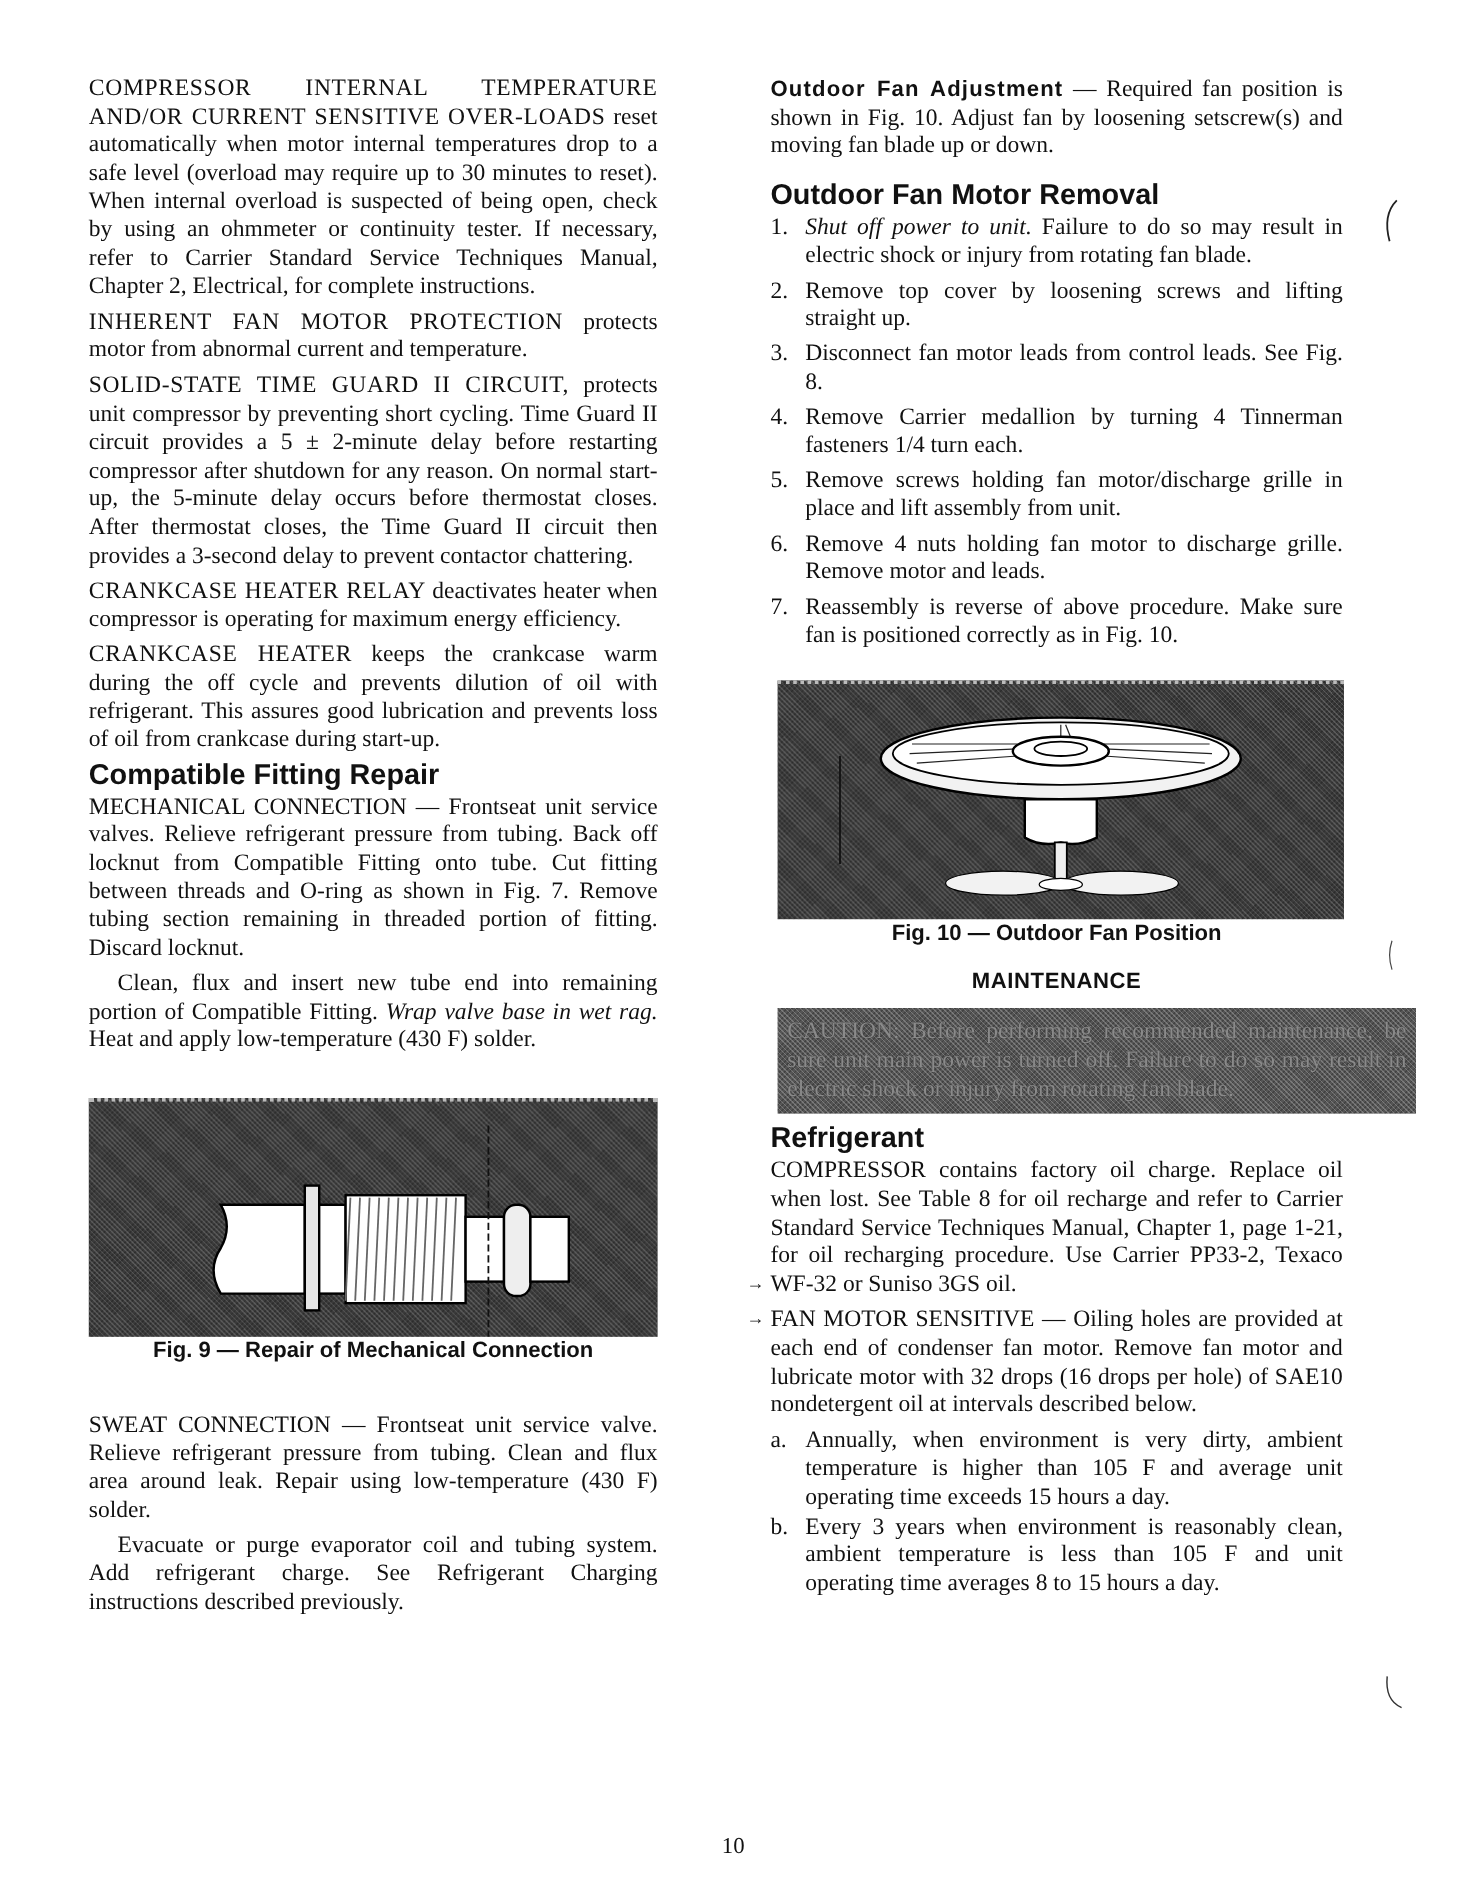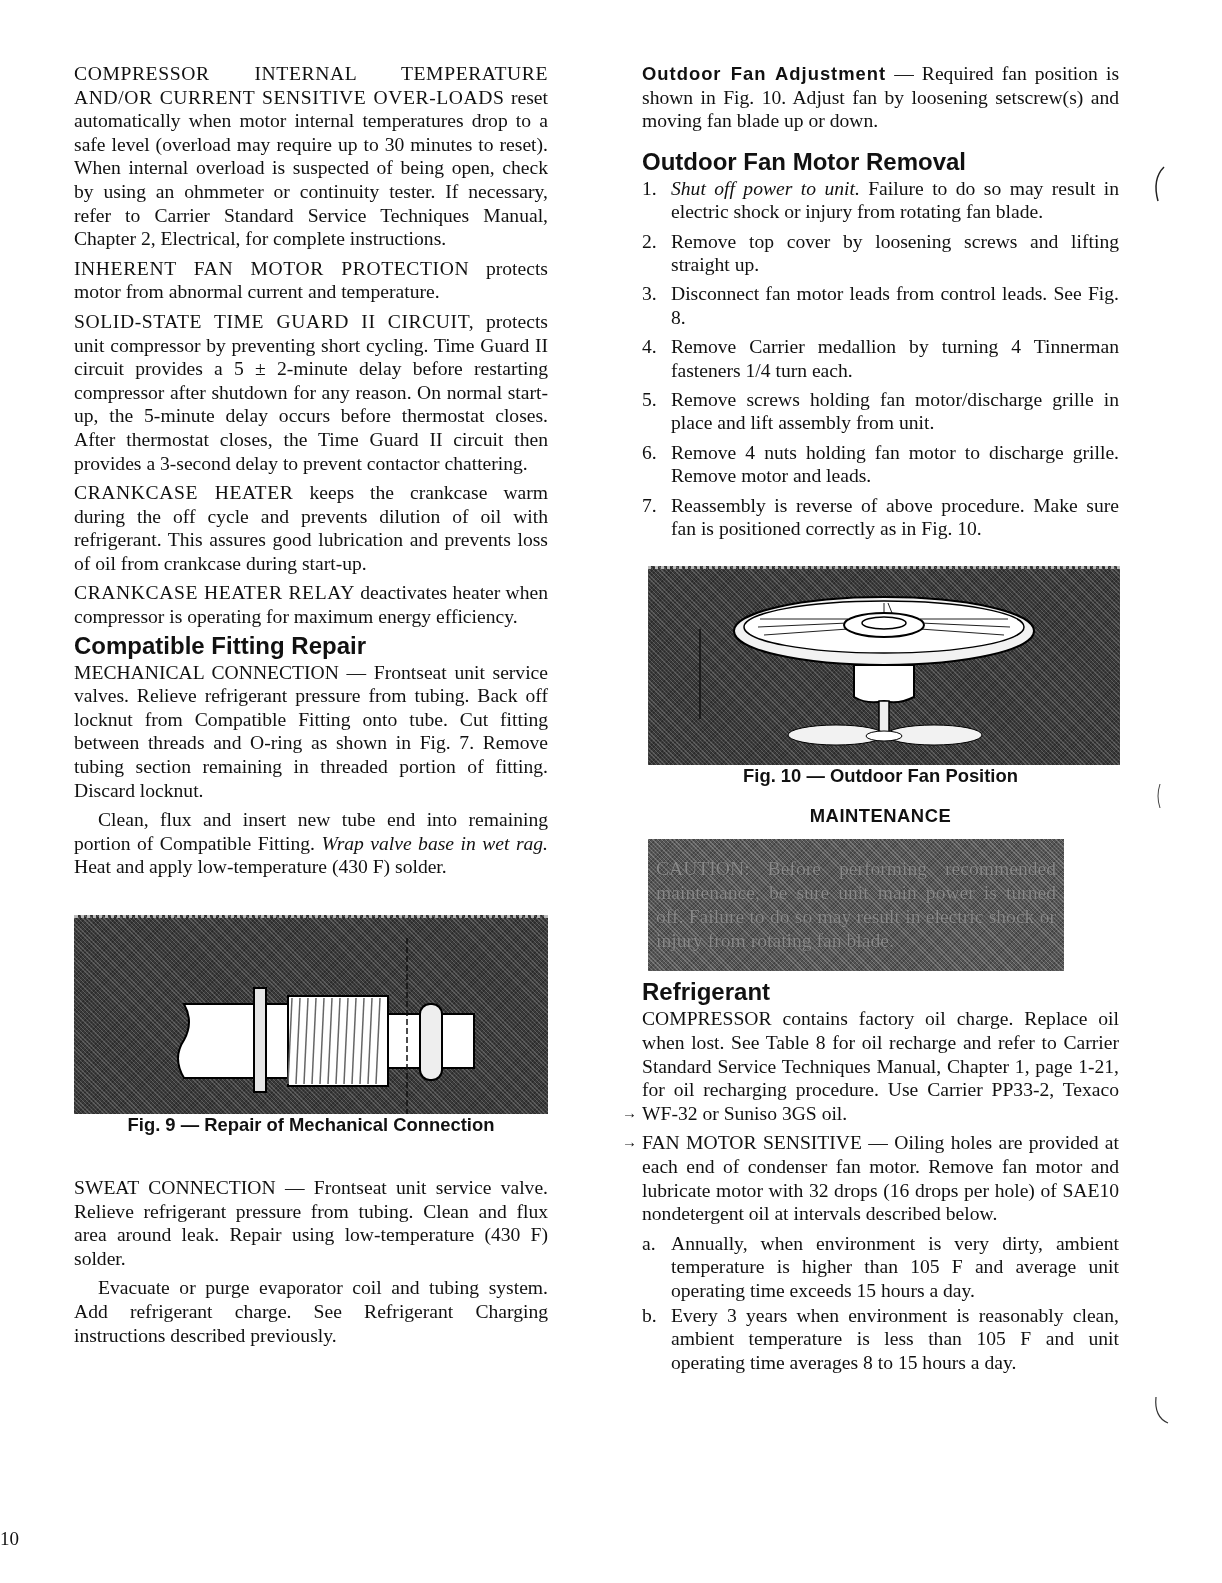--- a/index.html
+++ b/index.html
@@ -24,51 +24,51 @@
   .figure { position: relative; background-color: #3a3a3a;
     background-image: repeating-linear-gradient(45deg, rgba(255,255,255,0.18) 0 1px, transparent 1px 3px),
                       repeating-linear-gradient(-45deg, rgba(0,0,0,0.25) 0 1px, transparent 1px 3px);
     border-top: 3px dotted #bbb; }
   .fig9 { width: 474px; height: 196px; margin-top: 36px; }
   .fig10 { width: 472px; height: 196px; margin-top: 26px; margin-left: 6px; }
   .figure svg { position: absolute; left: 0; top: 0; width: 100%; height: 100%; }
   .caption { text-align: center; font-family: "Liberation Sans", "DejaVu Sans", sans-serif; font-weight: bold; font-size: 18.4px; }
   .section-title { text-align: center; font-family: "Liberation Sans", "DejaVu Sans", sans-serif; font-weight: bold; font-size: 18.4px; letter-spacing: 0.5px; margin-top: 18px; }
 
-  .caution { margin-top: 12px; width: 416px; margin-left: 6px; padding: 18px 8px; background-color: #555;
+  .caution { margin-top: 12px; width: 532px; margin-left: 6px; padding: 8px 8px; background-color: #555;
     background-image: repeating-linear-gradient(45deg, rgba(255,255,255,0.22) 0 1px, transparent 1px 3px),
                       repeating-linear-gradient(-45deg, rgba(0,0,0,0.22) 0 1px, transparent 1px 3px);
     box-sizing: border-box; }
   .caution p { color: #8a8a8a; font-size: 19.6px; line-height: 24px; text-align: justify; text-shadow: 0 0 1px #333; }
 
   .arrow { position: absolute; left: -20px; font-size: 15px; }
   .rel { position: relative; }
 
   ol.alpha { list-style: none; margin: 6px 0 0 0; padding: 0; }
   ol.alpha li { position: relative; padding-left: 29px; font-family: "Liberation Serif", "DejaVu Serif", serif; font-size: 19.6px; line-height: 23.4px; text-align: justify; margin-bottom: 2px; }
   ol.alpha li .num { position: absolute; left: 0; top: 0; }
 
-  .page-number { position: absolute; left: 0; width: 1222px; top: 1528px; text-align: left; font-family: "Liberation Serif", "DejaVu Serif", serif; font-size: 19px; }
+  .page-number { position: absolute; left: 0; width: 1222px; top: 1528px; text-align: center; font-family: "Liberation Serif", "DejaVu Serif", serif; font-size: 19px; }
 
   .margin-mark { position: absolute; width: 18px; height: 40px; }
 </style>
 </head>
 <body>
 
 <div class="col col-left">
 
   <p><span class="lead">COMPRESSOR INTERNAL TEMPERATURE AND/OR CURRENT SENSITIVE OVER-LOADS</span><span> reset automatically when motor internal temperatures drop to a safe level (overload may require up to 30 minutes to reset). When internal overload is suspected of being open, check by using an ohmmeter or continuity tester. If necessary, refer to Carrier Standard Service Techniques Manual, Chapter 2, Electrical, for complete instructions.</span></p>
 
   <p><span class="lead">INHERENT FAN MOTOR PROTECTION</span><span> protects motor from abnormal current and temperature.</span></p>
 
   <p><span class="lead">SOLID-STATE TIME GUARD II CIRCUIT,</span><span> protects unit compressor by preventing short cycling. Time Guard II circuit provides a 5 ± 2-minute delay before restarting compressor after shutdown for any reason. On normal start-up, the 5-minute delay occurs before thermostat closes. After thermostat closes, the Time Guard II circuit then provides a 3-second delay to prevent contactor chattering.</span></p>
 
+  <p><span class="lead">CRANKCASE HEATER RELAY</span><span> deactivates heater when compressor is operating for maximum energy efficiency.</span></p>
+
   <p><span class="lead">CRANKCASE HEATER</span><span> keeps the crankcase warm during the off cycle and prevents dilution of oil with refrigerant. This assures good lubrication and prevents loss of oil from crankcase during start-up.</span></p>
-
-  <p><span class="lead">CRANKCASE HEATER RELAY</span><span> deactivates heater when compressor is operating for maximum energy efficiency.</span></p>
 
   <h3>Compatible Fitting Repair</h3>
 
   <p><span>MECHANICAL CONNECTION</span><span> — Frontseat unit service valves. Relieve refrigerant pressure from tubing. Back off locknut from Compatible Fitting onto tube. Cut fitting between threads and O-ring as shown in Fig. 7. Remove tubing section remaining in threaded portion of fitting. Discard locknut.</span></p>
 
   <p class="indent"><span>Clean, flux and insert new tube end into remaining portion of Compatible Fitting. </span><em>Wrap valve base in wet rag.</em><span> Heat and apply low-temperature (430 F) solder.</span></p>
 
   <div class="figure fig9">
     <svg viewBox="0 0 474 196" preserveAspectRatio="none">
 

